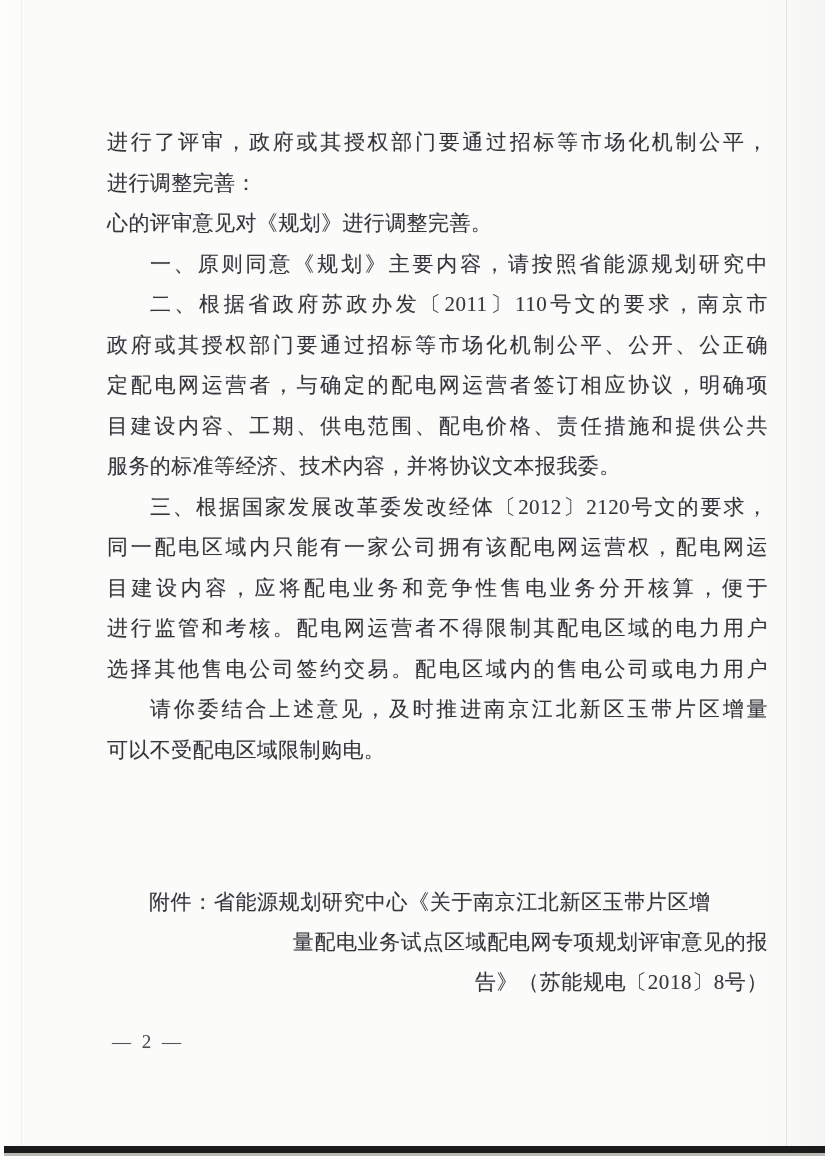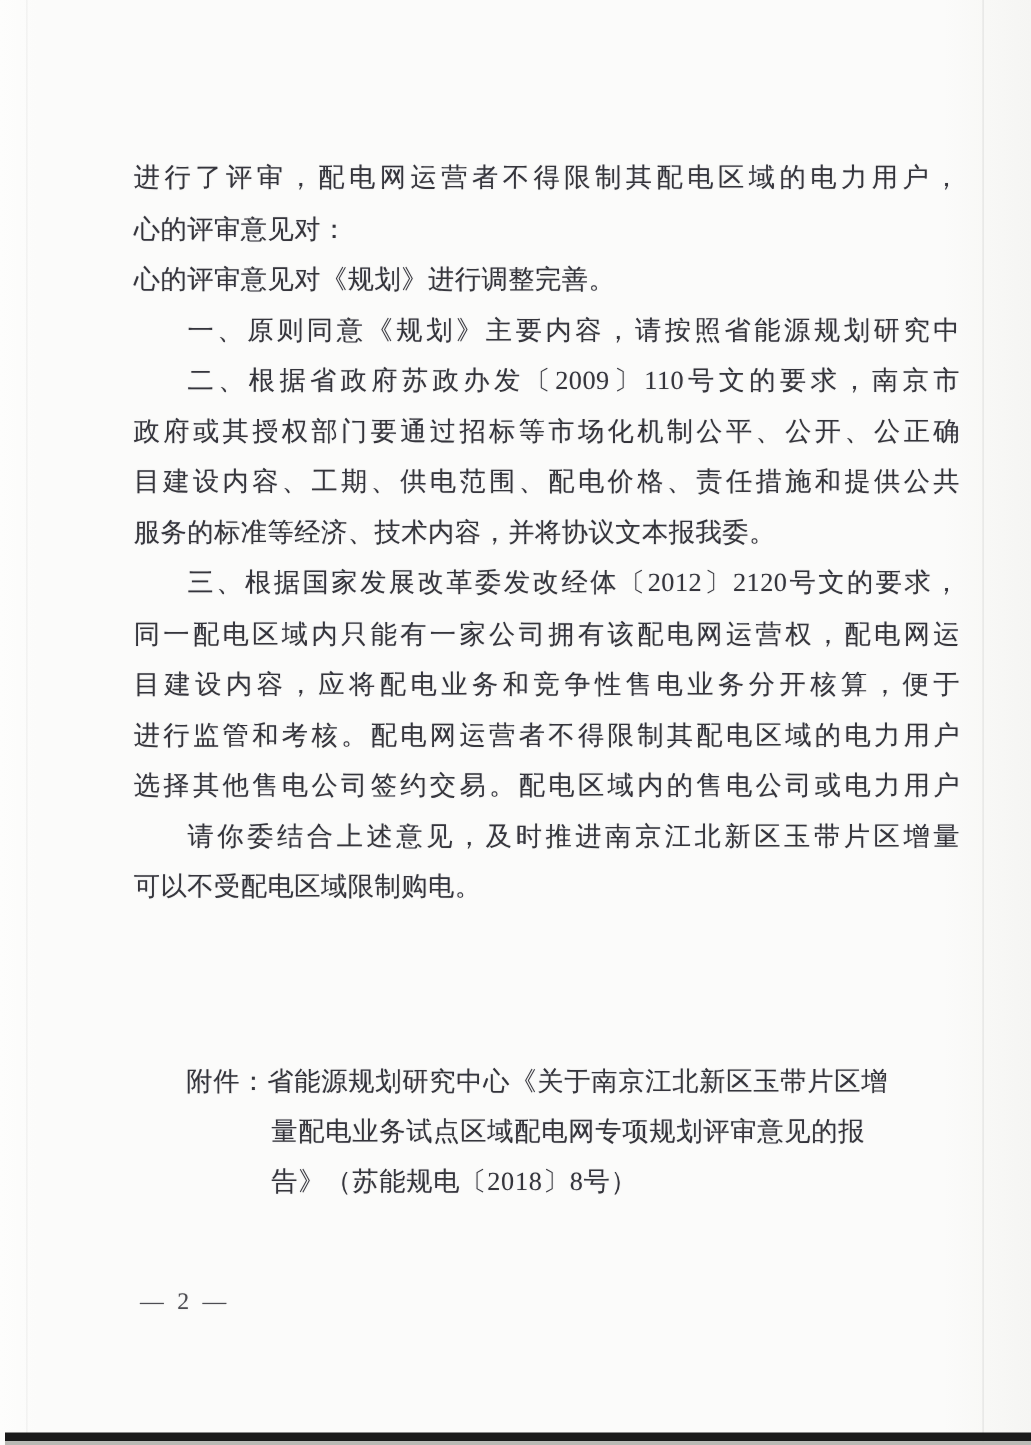--- a/index.html
+++ b/index.html
@@ -50,56 +50,57 @@
     letter-spacing: 0.4px;
     color: #35353c;
     text-shadow: 0 0 1px rgba(70,70,80,0.30);
   }
   .line { height: 40.5px; white-space: normal; }
   .j { text-align: justify; text-align-last: justify; }
   .i { text-indent: 43px; }
   
   .attachment {
     position: absolute;
-    left: 107px; top: 845px;
+    left: 107px; top: 882px;
     width: 661px;
     font-size: 21px;
     line-height: 40px;
     letter-spacing: 0.6px;
     color: #35353c;
     text-shadow: 0 0 1px rgba(70,70,80,0.30);
   }
   .attachment .a-line { height: 40px; }
   .a-first { padding-left: 42px; }
-  .a-cont  { padding-left: 110px; }
+  .a-cont  { padding-left: 110px; text-align: right; }
   
   .page-number {
     position: absolute;
     left: 112px; top: 1031px;
     font-size: 19px;
     letter-spacing: 3px;
     color: #4d4d52;
     text-shadow: 0 0 1px rgba(70,70,80,0.25);
   }
 </style>
 </head>
 <body>
 
 <div class="page">
 
   <div class="scan-edge-left"></div>
   <div class="scan-edge-right"></div>
 
   <div class="body-text">
-    <div class="line j">进行了评审，配电网运营者不得限制其配电区域的电力用户，</div>
-    <div class="line">心的评审意见对：</div>
+    <div class="line j">进行了评审，政府或其授权部门要通过招标等市场化机制公平，</div>
+    <div class="line">进行调整完善：</div>
     <div class="line">心的评审意见对《规划》进行调整完善。</div>
     <div class="line i j">一、原则同意《规划》主要内容，请按照省能源规划研究中</div>
-    <div class="line i j">二、根据省政府苏政办发〔2009〕110号文的要求，南京市</div>
+    <div class="line i j">二、根据省政府苏政办发〔2011〕110号文的要求，南京市</div>
     <div class="line j">政府或其授权部门要通过招标等市场化机制公平、公开、公正确</div>
+    <div class="line j">定配电网运营者，与确定的配电网运营者签订相应协议，明确项</div>
     <div class="line j">目建设内容、工期、供电范围、配电价格、责任措施和提供公共</div>
     <div class="line">服务的标准等经济、技术内容，并将协议文本报我委。</div>
     <div class="line i j">三、根据国家发展改革委发改经体〔2012〕2120号文的要求，</div>
     <div class="line j">同一配电区域内只能有一家公司拥有该配电网运营权，配电网运</div>
     <div class="line j">目建设内容，应将配电业务和竞争性售电业务分开核算，便于</div>
     <div class="line j">进行监管和考核。配电网运营者不得限制其配电区域的电力用户</div>
     <div class="line j">选择其他售电公司签约交易。配电区域内的售电公司或电力用户</div>
     <div class="line i j">请你委结合上述意见，及时推进南京江北新区玉带片区增量</div>
     <div class="line">可以不受配电区域限制购电。</div>
   </div>

